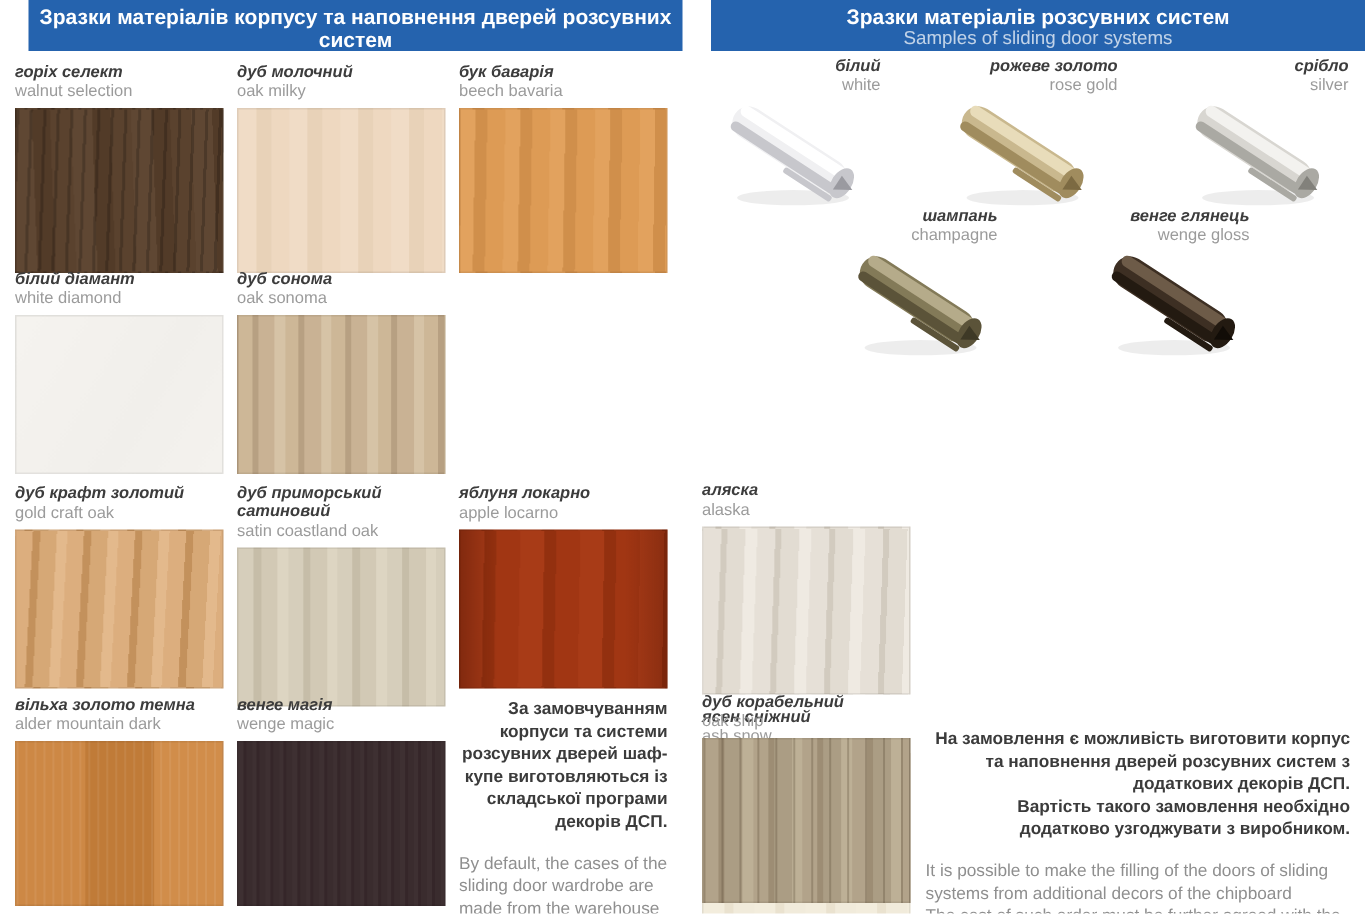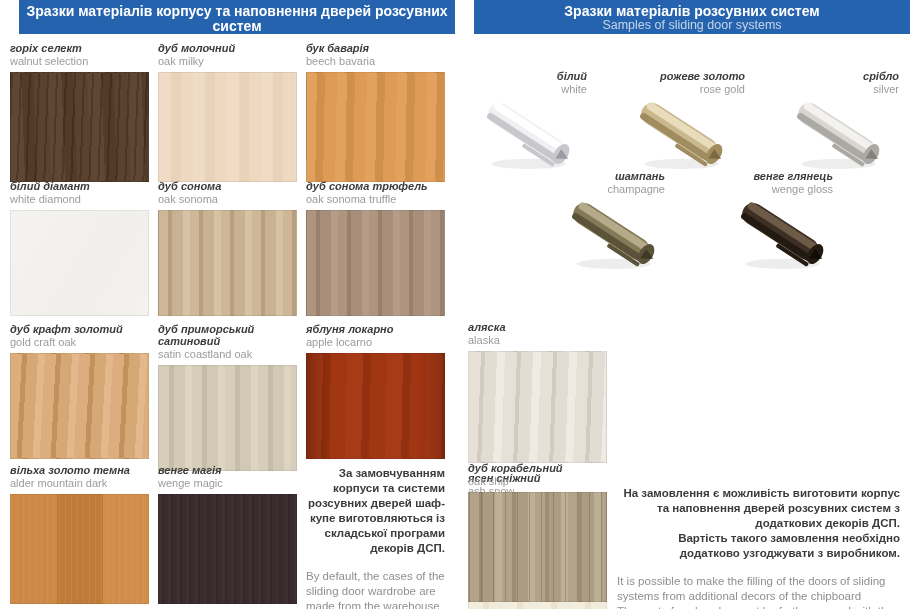--- a/index.html
+++ b/index.html
@@ -48,21 +48,21 @@
   .sw-oakship{background:
     repeating-linear-gradient(90deg, rgba(70,55,35,.25) 0 1px, rgba(0,0,0,0) 1px 12px),
     repeating-linear-gradient(90deg,#b2a38a 0 10px,#9d8d74 10px 14px,#ab9d84 14px 26px,#bdb096 26px 33px);}
 
   
   .note-uk{font-size:11.5px;font-weight:bold;color:#3b3b3b;line-height:15px;text-align:right;}
   .note-en{font-size:11.5px;color:#8f8f8f;line-height:15px;margin-top:13px;}
 
   
   .profiles{position:absolute;top:38px;left:0;right:0;height:230px;}
-  .pcard{position:absolute;margin-top:32px;}
+  .pcard{position:absolute;}
   .pcard .uk,.pcard .en{text-align:right;}
   .pcard svg{display:block;width:104px;height:78px;margin:1px auto 0 auto;}
   .profile .pm{fill:var(--m2);} .profile .ph{fill:var(--m1);} .profile .ps{fill:var(--m3);}
   .profile .pc{fill:var(--m3);} .profile .pd{fill:var(--m4);} .profile .sh{fill:#000;opacity:.07;}
   .p-white{--m1:#ffffff;--m2:#f0f0f2;--m3:#c7c7cc;--m4:#9a9aa0;}
   .p-rosegold{--m1:#e8dcba;--m2:#c9b88e;--m3:#a08c5e;--m4:#7c6a42;}
   .p-silver{--m1:#f3f2ef;--m2:#d8d6d1;--m3:#aaa9a3;--m4:#82817b;}
   .p-champagne{--m1:#b5ab8a;--m2:#837a58;--m3:#5b5339;--m4:#3e3926;}
   .p-wenge{--m1:#6d5b48;--m2:#3d2f23;--m3:#231a11;--m4:#110c07;}
 
@@ -108,25 +108,20 @@
     <div class="cell">
       <div class="uk">білий діамант</div>
       <div class="en">white diamond</div>
       <div class="sw sw-whitediamond h106"></div>
     </div>
     <div class="cell">
       <div class="uk">дуб сонома</div>
       <div class="en">oak sonoma</div>
       <div class="sw sw-sonoma h106"></div>
     </div>
-    <div class="cell">
-      <div class="uk">дуб сонома трюфель</div>
-      <div class="en">oak sonoma truffle</div>
-      <div class="sw sw-truffle h106"></div>
-    </div>
   </div>
 
   <div class="row" style="top:323px">
     <div class="cell">
       <div class="uk">дуб крафт золотий</div>
       <div class="en">gold craft oak</div>
       <div class="sw sw-goldcraft h106"></div>
     </div>
     <div class="cell">
       <div class="uk">дуб приморський сатиновий</div>

